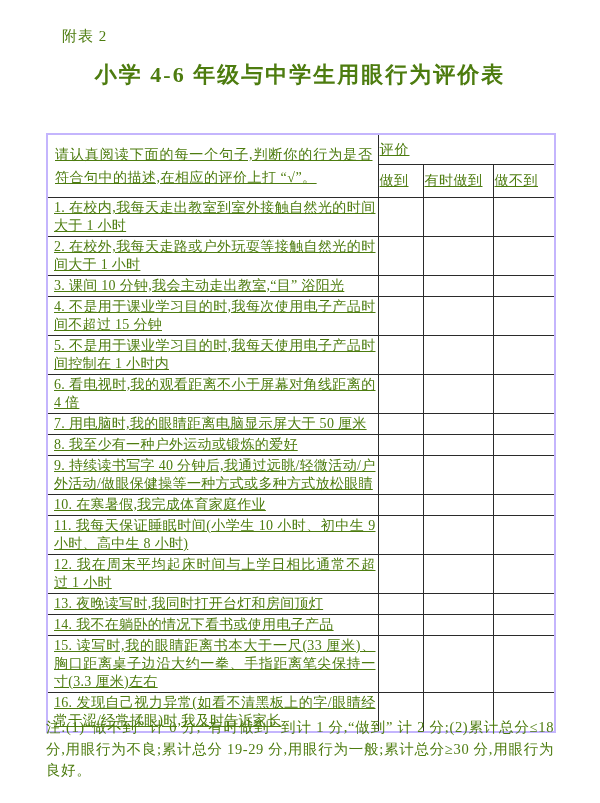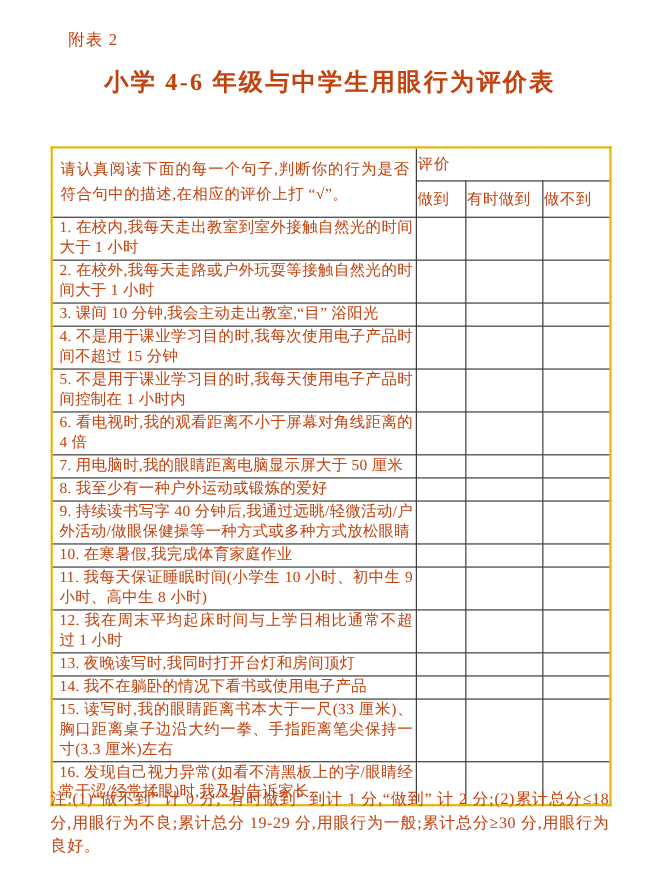--- a/index.html
+++ b/index.html
@@ -5,21 +5,21 @@
   html, body {
     margin: 0;
     padding: 0;
     background: #ffffff;
   }
   .page {
     position: relative;
     width: 600px;
     height: 803px;
     background: #ffffff;
-    color: #c2410c;
+    color: #4d7c0f;
     font-family: "Liberation Serif", "DejaVu Serif", serif;
     overflow: hidden;
   }
   .annex {
     position: absolute;
     left: 62px;
     top: 27px;
     font-size: 15px;
     letter-spacing: 1px;
   }
@@ -43,21 +43,22 @@
     font-size: 16px;
     letter-spacing: 3px;
   }
   table.eval-table {
     position: absolute;
     left: 46px;
     top: 133px;
     width: 508px;
     border-collapse: collapse;
     table-layout: fixed;
-    border: 2px solid #eab308;
+    border: 2px solid #c4b5fd;
+    text-decoration: underline;
   }
   .eval-table td {
     border: 1px solid #2b2b2b;
     font-size: 14px;
     vertical-align: middle;
     overflow: hidden;
   }
   .eval-table td.instr {
     line-height: 23px;
     padding: 2px 5px 2px 7px;

